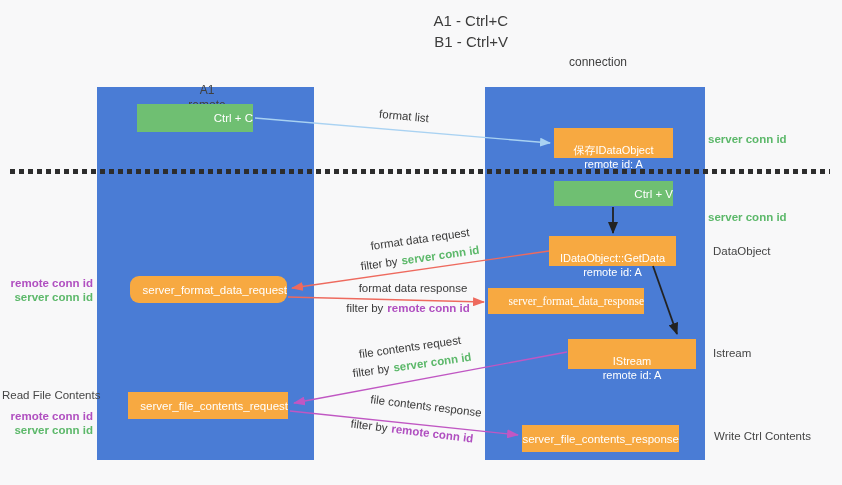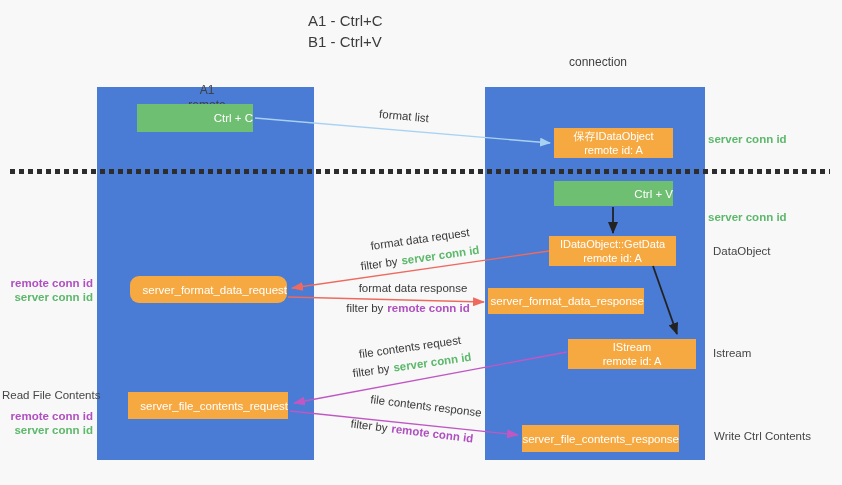--- a/index.html
+++ b/index.html
@@ -10,38 +10,38 @@
     font-family:"Liberation Sans",sans-serif;
     overflow:hidden;
   }
   .lane { position:absolute; top:87px; height:373px; background:var(--lane-blue,#4a7cd5); z-index:1; }
   .lane.a1 { left:97px;  width:217px; }
   .lane.b1 { left:485px; width:220px; }
   .divider {
     position:absolute; left:10px; top:169px; width:820px; height:5px; z-index:2;
     background:repeating-linear-gradient(90deg,#2d2d2d 0 5px,transparent 5px 9px);
   }
-  .title { position:absolute; left:308px; top:10px; width:200px; text-align:left;
+  .title { position:absolute; left:308px; top:10px; width:200px; text-align:right;
            font-size:15px; line-height:21px; color:var(--text-dark,#3c3c3c); z-index:3; }
   .lane-header { position:absolute; top:55px; width:120px; text-align:center;
                  font-size:12px; line-height:15px; color:#3f3f3f; z-index:3; }
   .lane-header.a1 { left:147px;margin-top:28px; }
   .lane-header.b1 { left:538px; }
 
   .node { position:absolute; z-index:4; color:#fff; text-align:center; }
   .node.single { display:flex; align-items:center; justify-content:flex-end; font-size:11.5px; }
-  .node.dual { font-size:11px; line-height:14px; padding-top:1px; }
+  .node.dual { font-size:11px; line-height:14px; padding-top:15px; }
   .node.green  { background:var(--box-green,#6fbf72); }
   .node.orange { background:var(--box-orange,#f7a941); }
   .n-ctrlc   { left:137px; top:104px; width:116px; height:28px; }
   .n-saveobj { left:554px; top:128px; width:119px; height:30px; }
   .n-ctrlv   { left:554px; top:181px; width:119px; height:25px; }
   .n-getdata { left:549px; top:236px; width:127px; height:30px; }
   .n-fmtreq  { left:130px; top:276px; width:157px; height:27px;border-radius:9px; }
-  .n-fmtresp { left:488px; top:288px; width:156px; height:26px; }
+  .n-fmtresp { left:488px; top:288px; width:156px; height:26px;font-family:Liberation Serif, serif; }
   .n-istream { left:568px; top:339px; width:128px; height:30px; }
   .n-filereq { left:128px; top:392px; width:160px; height:27px; }
   .n-fileresp{ left:522px; top:425px; width:157px; height:27px; }
 
   .elabel { position:absolute; z-index:4; font-size:11.5px; color:#3a3a3a;
             text-align:center; white-space:nowrap; }
   .elabel .pre { margin-right:4px; }
   .key.green { color:var(--label-green,#5cb86a); font-weight:bold; }
   .key.purple{ color:var(--label-purple,#b04fc0); font-weight:bold; }
   .e-fmtlist     { left:354px; top:110px; width:100px; transform:rotate(5deg); }

